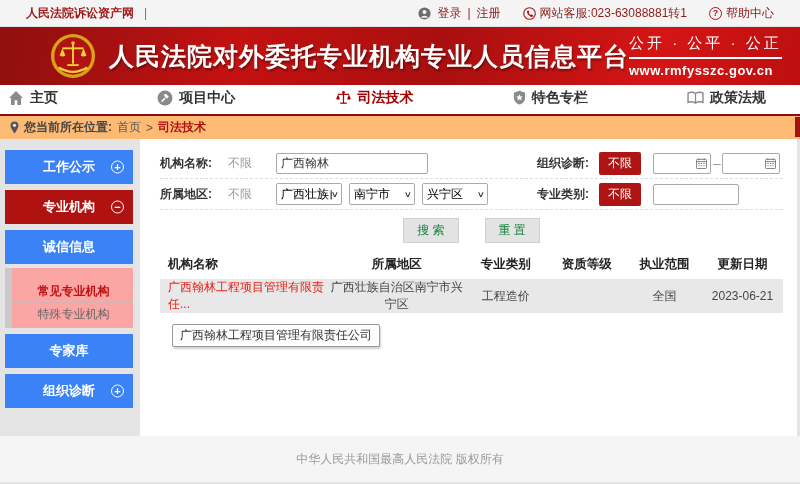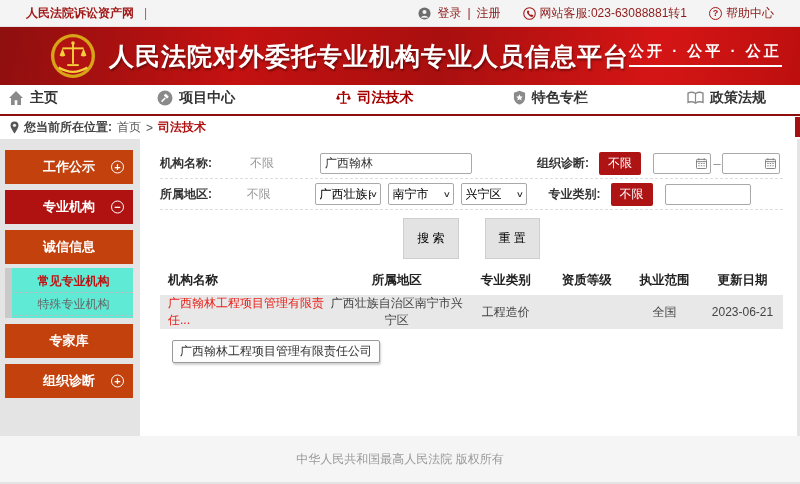--- a/index.html
+++ b/index.html
@@ -16,79 +16,79 @@
   .topbar .right { margin-left:auto; display:flex; align-items:center; gap:6px; color:#8d1a1a; }
   .topbar .grp { display:flex; align-items:center; gap:4px; margin-left:16px; }
   .qmark { width:13px; height:13px; border:1.2px solid #a21b1b; border-radius:50%;
     font-size:9px; line-height:11px; text-align:center; color:#a21b1b; font-weight:bold; }
   
   .banner { height:58px; display:flex; align-items:center; padding:0 16px 0 50px;
     background:linear-gradient(100deg,#8f0f0f 0%,#c41111 30%,#a90f0f 55%,#d51515 82%,#bd0f0f 100%); }
   .banner-title { color:#fff; font-size:25px; font-weight:bold; letter-spacing:1px;
     margin-left:13px; text-shadow:1px 2px 2px rgba(0,0,0,.4); white-space:nowrap; }
   .banner-right { margin-left:auto; color:#fff; padding-right:4px; }
-  .slogan { font-size:15px; font-weight:bold; letter-spacing:3px; padding-bottom:4px;
+  .slogan { font-size:15px; font-weight:normal; letter-spacing:3px; padding-bottom:4px;
     border-bottom:2px solid #fff; margin-bottom:4px; white-space:nowrap; }
   .url { font-size:13px; font-weight:bold; letter-spacing:.5px; }
   
   .nav { height:31px; background:#fff; border-bottom:2px solid #8e0e0e;
     display:flex; align-items:center; justify-content:space-between; padding:0 34px 4px 8px; }
   .nav-item { display:flex; align-items:center; gap:6px; font-size:14px;
     font-weight:bold; color:#333; cursor:pointer; }
   .nav-item.active { color:#a40000; }
   
-  .breadcrumb { height:23px; background:#ffffff; display:flex; align-items:center;
+  .breadcrumb { height:23px; background:#fdba74; display:flex; align-items:center;
     gap:5px; font-size:12px; color:#555; padding:0 10px; }
   .breadcrumb b { font-weight:bold; color:#444; }
   .breadcrumb .cur { color:#b01111; font-weight:bold; }
   .corner-tab { position:absolute; right:0; top:117px; width:5px; height:20px;
     background:#a31212; z-index:9; }
   
   .content { position:relative; height:297px; }
   .sidebar { position:absolute; left:5px; top:11px; width:128px; }
-  .side-item { height:34px; margin-bottom:6px; background:#c2410c; color:#fff;
+  .side-item { height:34px; margin-bottom:6px; background:#3b82f6; color:#fff;
     font-size:13px; font-weight:bold; display:flex; align-items:center;
     justify-content:center; position:relative; cursor:pointer; }
   .side-item.active { background:#b01212; }
   .circle-toggle { position:absolute; right:9px; top:50%; transform:translateY(-50%);
     width:13px; height:13px; border:1px solid #fff; border-radius:50%;
     font-size:11px; line-height:11px; text-align:center; font-weight:bold; }
-  .side-sub { background:#5eead4; margin:-2px 0 6px; padding:2px 0 2px 9px; position:relative; }
+  .side-sub { background:#fca5a5; margin:-2px 0 6px; padding:12px 0 2px 9px; position:relative; }
   .side-sub::before { content:""; position:absolute; left:0; top:0; bottom:0;
     width:7px; background:#c9c9c9; }
   .sub-item { height:23px; line-height:23px; text-align:center; font-size:12px;
     color:#666; border-bottom:1px dashed #bbb; cursor:pointer; }
   .sub-item.active { color:#c01111; font-weight:bold; }
   .panel { position:absolute; left:140px; right:3px; top:0; bottom:0;
     background:#fff; padding:9px 14px 0 20px; }
   
   .form-row { display:flex; align-items:center; height:31px;
-    border-bottom:1px dashed #ddd; font-size:12px;gap:22px; }
+    border-bottom:1px dashed #ddd; font-size:12px; }
   .f-label { font-weight:bold; color:#333; width:68px; }
   .f-unl { color:#999; width:48px; }
   .txt { height:21px; border:1px solid #a9a9a9; border-radius:2px;
     font-size:12px; padding:0 4px; font-family:inherit; color:#333; }
   .org-input { width:152px; }
   .cat-input { width:86px; }
   .selects { display:flex; gap:7px; }
   .sel { width:66px; height:22px; border:1px solid #a9a9a9; border-radius:2px;
     background:#fff; display:flex; align-items:center; justify-content:space-between;
     padding:0 3px 0 4px; cursor:pointer; }
   .sel .sv { overflow:hidden; white-space:nowrap; }
   .sel .arr { font-size:8px; color:#333; transform:scaleX(1.4); }
   .rgrp { margin-left:auto; display:flex; align-items:center; width:246px; }
   .rgrp .f-label { width:62px; }
   .btn-unl { background:#ae1414; color:#fff; font-size:12px; border:none;
     border-radius:2px; padding:3px 9px; margin-right:12px; cursor:pointer; font-family:inherit; }
   .date-box { width:58px; height:21px; border:1px solid #a9a9a9; border-radius:2px;
     display:flex; align-items:center; justify-content:flex-end; padding:0 3px; cursor:text; }
   .date-sep { color:#888; font-size:10px; margin:0 2px; letter-spacing:-1px; }
   .btns { display:flex; justify-content:center; gap:26px; padding:8px 0 6px; }
-  .btn { background:#e3e3e3; border:1px solid #cfcfcf; color:#000000; font-size:12px;
-    padding:11px 13px; cursor:pointer; font-family:inherit; }
+  .btn { background:#e3e3e3; border:1px solid #cfcfcf; color:#15803d; font-size:12px;
+    padding:3px 13px; cursor:pointer; font-family:inherit; }
   
   table { width:100%; border-collapse:collapse; font-size:12px; margin-top:0; }
   th { font-weight:bold; color:#222; height:30px; text-align:center; font-size:12.5px; }
   th.c1 { text-align:left; padding-left:8px; }
   td { height:27px; color:#444; text-align:center; }
   tr.data { background:#e8e8e8; }
   td.name { text-align:left; padding-left:8px; }
   td.name span { color:#e8201a; cursor:pointer; }
   .tooltip { display:inline-block; margin:11px 0 0 12px; border:1px solid #9a9a9a;
     background:#fdfdfd; box-shadow:1px 2px 2px rgba(0,0,0,.18); font-size:12px;
@@ -143,20 +143,21 @@
       </g>
       <path d="M13 16 l-3 7.5 a4.3 3.2 0 0 0 6 0 Z" fill="#f7cf3c"></path>
       <path d="M35 16 l-3 7.5 a4.3 3.2 0 0 0 6 0 Z" fill="#f7cf3c"></path>
       <circle cx="24" cy="10.5" r="1.9" fill="#f7cf3c"></circle>
       <path d="M9 36 Q24 45 39 36" stroke="#f7cf3c" stroke-width="2.4" fill="none"></path>
     </svg>
   </span>
   <div class="banner-title">人民法院对外委托专业机构专业人员信息平台</div>
   <div class="banner-right">
     <div class="slogan">公开 · 公平 · 公正</div>
+    <div class="url">www.rmfysszc.gov.cn</div>
   </div>
 </div>
 
 <div class="nav">
   <div class="nav-item">
     <span>
       <svg viewBox="0 0 16 16" width="16" height="16">
           <path d="M8 1 L15 8 H13 V15 H9.3 V10.3 H6.7 V15 H3 V8 H1 Z" fill="#8a8a8a"></path>
         </svg>
     </span>

